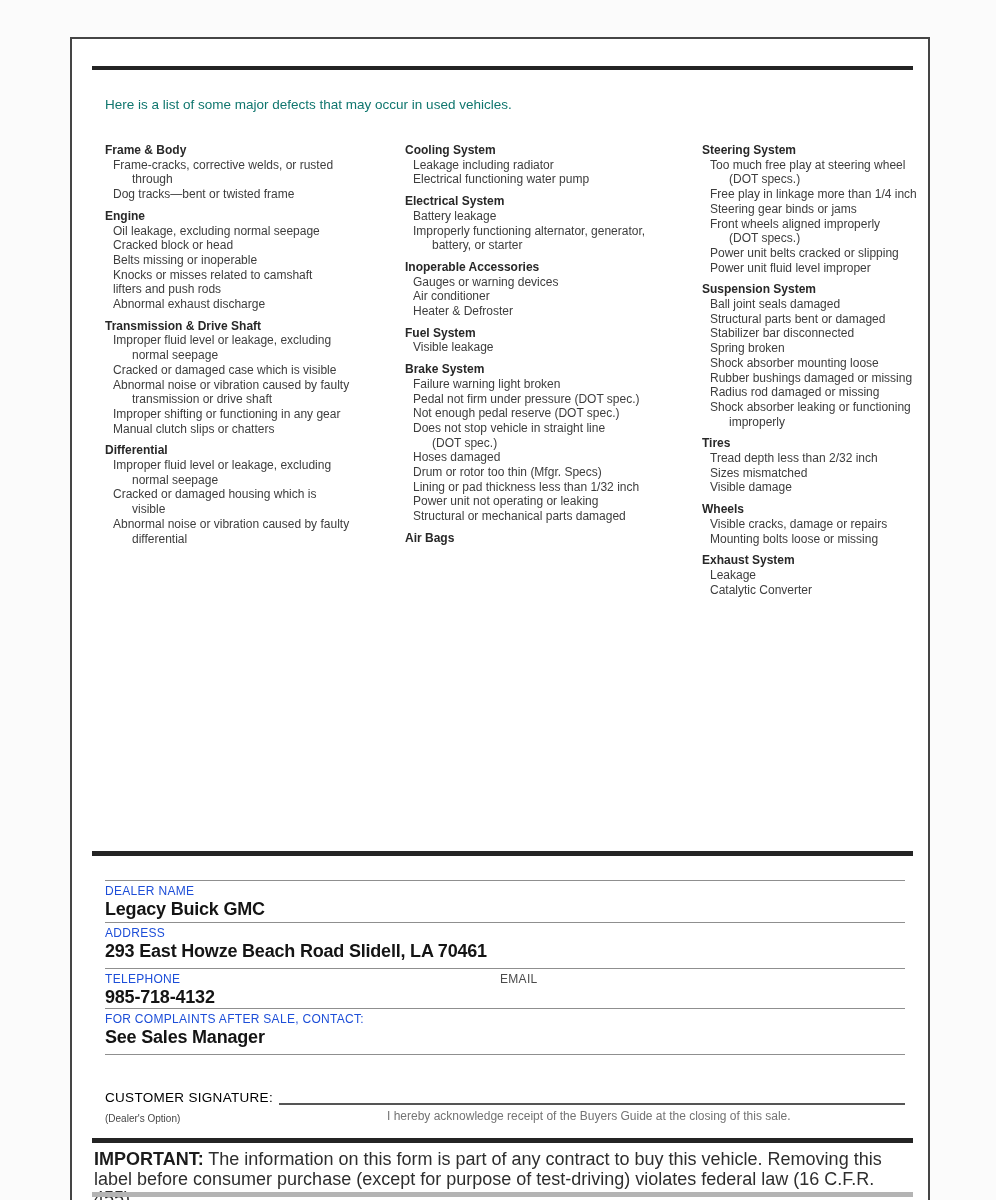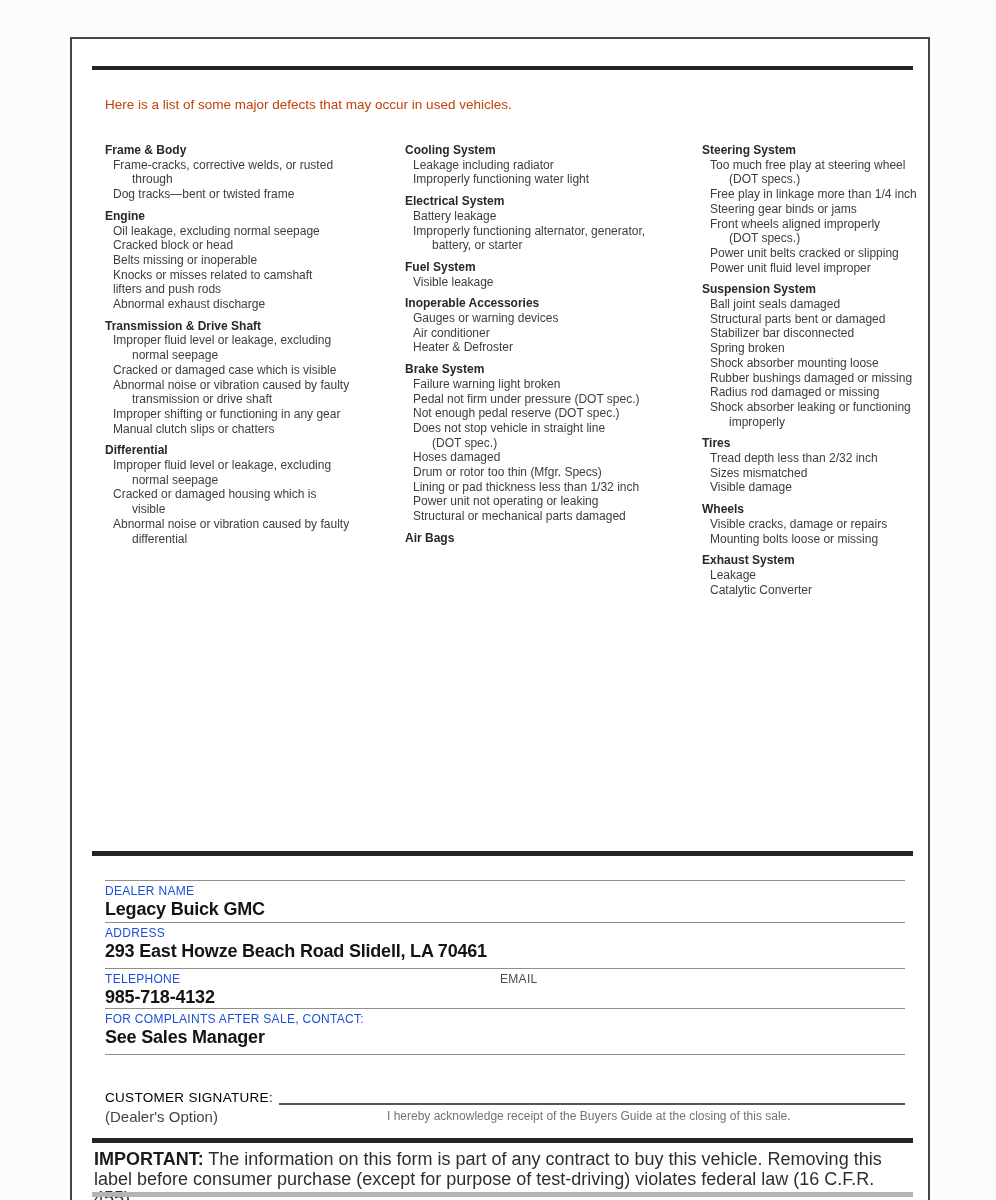--- a/index.html
+++ b/index.html
@@ -13,21 +13,21 @@
     position:absolute;left:70px;top:37px;width:856px;height:1180px;
     background:#ffffff;border:2px solid var(--border-col,#454545);
   }
   .content{position:absolute;left:20px;right:15px;top:0;bottom:0;}
   .bar{position:absolute;left:0;right:0;background:var(--rule-dark,#242424);}
   .top-rule{top:27px;height:4px;}
   .form-rule{top:812px;height:5px;}
   .important-rule{top:1099px;height:5px;}
   .bottom-rule{top:1153px;height:5px;background:var(--bottom-bar,#b4b4b4);}
 
-  .intro{position:absolute;top:58px;left:13px;font-size:13.5px;color:#c2410c;}
+  .intro{position:absolute;top:58px;left:13px;font-size:13.5px;color:#0f766e;}
 
   
   .columns{position:absolute;top:104px;left:13px;right:0;display:flex;gap:28px;}
   .col{flex:0 0 auto;}
   .col0{width:272px;}
   .col1{width:269px;}
   .col2{width:268px;}
   .sec{margin-top:7px;}
   .sec:first-child{margin-top:0;}
   .sec-title{font-weight:bold;font-size:12px;line-height:14.7px;color:#282828;white-space:nowrap;}
@@ -47,21 +47,21 @@
   .f-label{font-size:12px;color:#1d4ed8;letter-spacing:.3px;padding-top:3px;}
   .f-label2{position:absolute;left:395px;top:3px;font-size:12px;color:#4a4a4a;letter-spacing:.3px;}
   .f-value{font-size:18px;font-weight:bold;color:#141414;letter-spacing:-.2px;margin-top:1px;}
 
   
   .signature{position:absolute;top:1051px;left:13px;right:8px;}
   .sig-row{display:flex;align-items:flex-end;}
   .sig-label{font-size:13.5px;color:#000000;letter-spacing:.3px;white-space:nowrap;}
   .sig-line{flex:1;border-bottom:2px solid #555;height:13px;margin-left:6px;}
   .sig-sub{position:relative;margin-top:3px;height:16px;}
-  .sig-option{font-size:15px;color:#454545;}
+  .sig-option{font-size:10px;color:#454545;}
   .sig-ack{position:absolute;left:282px;top:1px;font-size:12px;color:#737373;white-space:nowrap;}
 
   
   .important{position:absolute;top:1111px;left:2px;right:4px;font-size:18px;line-height:19.5px;color:#2e2e2e;}
   .important b{color:#1c1c1c;}
 </style>
 </head>
 <body style="--rule-dark: #242424; --rule-light: #8f8f8f; --bottom-bar: #b4b4b4; --border-col: #454545;">
 
 <div class="page">
@@ -105,37 +105,37 @@
             <div class="d-line li1">Cracked or damaged housing which is</div>
             <div class="d-line li2">visible</div>
             <div class="d-line li1">Abnormal noise or vibration caused by faulty</div>
             <div class="d-line li2">differential</div>
           </div>
         </div>
         <div class="col col1">
           <div class="sec">
             <div class="sec-title">Cooling System</div>
             <div class="d-line li1">Leakage including radiator</div>
-            <div class="d-line li1">Improperly functioning water light</div>
+            <div class="d-line li1">Electrical functioning water pump</div>
           </div>
           <div class="sec">
             <div class="sec-title">Electrical System</div>
             <div class="d-line li1">Battery leakage</div>
             <div class="d-line li1">Improperly functioning alternator, generator,</div>
             <div class="d-line li2">battery, or starter</div>
           </div>
           <div class="sec">
-            <div class="sec-title">Fuel System</div>
-            <div class="d-line li1">Visible leakage</div>
-          </div>
-          <div class="sec">
             <div class="sec-title">Inoperable Accessories</div>
             <div class="d-line li1">Gauges or warning devices</div>
             <div class="d-line li1">Air conditioner</div>
             <div class="d-line li1">Heater &amp; Defroster</div>
+          </div>
+          <div class="sec">
+            <div class="sec-title">Fuel System</div>
+            <div class="d-line li1">Visible leakage</div>
           </div>
           <div class="sec">
             <div class="sec-title">Brake System</div>
             <div class="d-line li1">Failure warning light broken</div>
             <div class="d-line li1">Pedal not firm under pressure (DOT spec.)</div>
             <div class="d-line li1">Not enough pedal reserve (DOT spec.)</div>
             <div class="d-line li1">Does not stop vehicle in straight line</div>
             <div class="d-line li2">(DOT spec.)</div>
             <div class="d-line li1">Hoses damaged</div>
             <div class="d-line li1">Drum or rotor too thin (Mfgr. Specs)</div>

